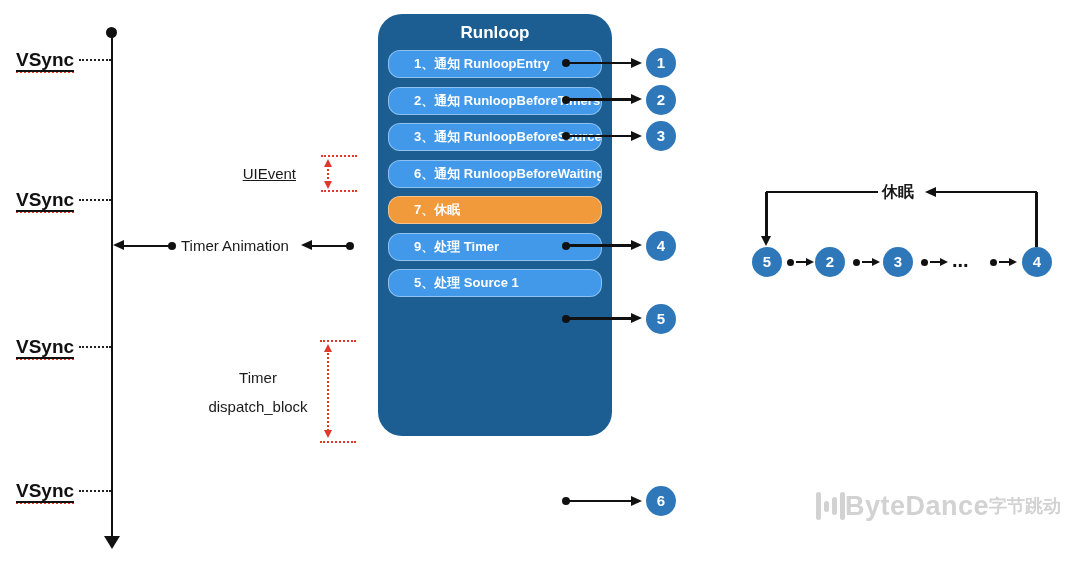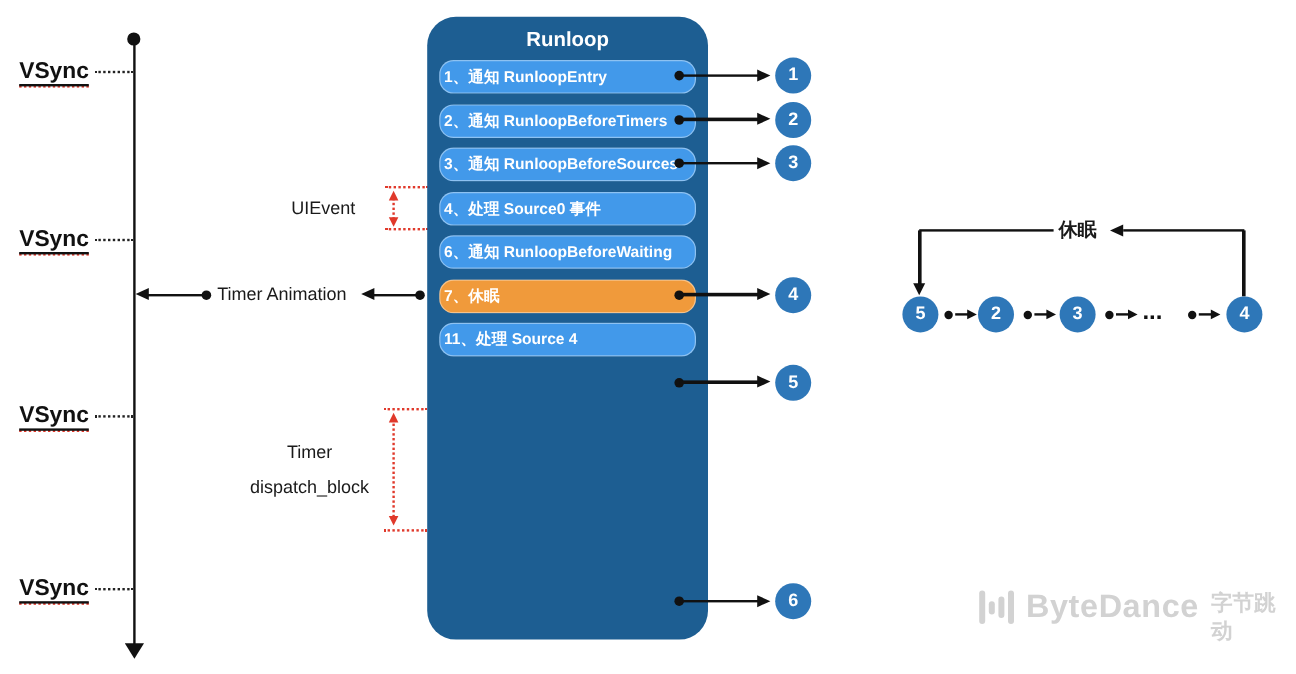--- a/index.html
+++ b/index.html
@@ -21,55 +21,55 @@
   .tl-arrow{position:absolute;left:104px;top:536px;width:0;height:0;
             border-left:8px solid transparent;border-right:8px solid transparent;border-top:13px solid var(--ink);}
   .vsync-label{position:absolute;left:16px;font-size:19px;font-weight:bold;color:var(--ink);
                border-bottom:2px dotted var(--red);padding-bottom:1px;line-height:21px;}
   .vsync-label span{border-bottom:2px solid var(--ink);}
   .vsync-conn{position:absolute;left:79px;width:32px;border-top:2px dotted #222;}
 
   
   .note{position:absolute;color:#1a1a1a;font-size:15px;}
   .t-center{text-align:center;}
-  .t-right{text-align:right;}
+  .t-right{text-align:right;text-decoration:underline;}
 
   .rdot-h{position:absolute;width:36px;border-top:2px dotted var(--red);}
   .rdot-v{position:absolute;border-left:2px dotted var(--red);}
   .rtri-up{position:absolute;width:0;height:0;border-left:4.5px solid transparent;border-right:4.5px solid transparent;border-bottom:8px solid var(--red);}
   .rtri-dn{position:absolute;width:0;height:0;border-left:4.5px solid transparent;border-right:4.5px solid transparent;border-top:8px solid var(--red);}
 
   .hline{position:absolute;height:2.5px;background:var(--ink);}
   .vline{position:absolute;width:2.5px;background:var(--ink);}
   .bdot{position:absolute;width:8px;height:8px;border-radius:50%;background:var(--ink);}
   .tri-left{position:absolute;width:0;height:0;border-top:5.5px solid transparent;border-bottom:5.5px solid transparent;border-right:11px solid var(--ink);}
   .tri-right{position:absolute;width:0;height:0;border-top:5.5px solid transparent;border-bottom:5.5px solid transparent;border-left:11px solid var(--ink);}
   .tri-down{position:absolute;width:0;height:0;border-left:5.5px solid transparent;border-right:5.5px solid transparent;border-top:10px solid var(--ink);}
 
   
-  .panel{position:absolute;left:356px;top:14px;width:234px;height:519px;border-radius:24px;background:var(--panel);}
+  .panel{position:absolute;left:378px;top:14px;width:234px;height:422px;border-radius:24px;background:var(--panel);}
   .panel-title{color:#ffffff;font-size:17px;font-weight:bold;text-align:center;padding-top:9px;}
   .steps{display:flex;flex-direction:column;gap:8.5px;padding:7px 10px 0 10px;}
   .step{height:28px;border-radius:12px;background:var(--step-blue);border:1px solid rgba(255,255,255,0.4);
-        color:#ffffff;font-size:13px;font-weight:600;line-height:25px;padding-left:3px;white-space:nowrap;overflow:hidden;}
+        color:#ffffff;font-size:13px;font-weight:600;line-height:25px;padding-left:25px;white-space:nowrap;overflow:hidden;}
   .step.orange{background:var(--step-orange);}
 
   
   .badge{position:absolute;width:30px;height:30px;border-radius:50%;background:var(--badge);
          color:#ffffff;font-size:15px;font-weight:bold;text-align:center;line-height:30px;}
 
   
   .mdot{position:absolute;width:7px;height:7px;border-radius:50%;background:var(--ink);}
   .mline{position:absolute;height:2.5px;background:var(--ink);}
   .mhead{position:absolute;width:0;height:0;border-top:4.5px solid transparent;border-bottom:4.5px solid transparent;border-left:8px solid var(--ink);}
   .ellipsis{position:absolute;font-size:20px;font-weight:bold;color:var(--ink);}
   .sleep{position:absolute;font-size:16px;font-weight:600;color:#1a1a1a;background:#fff;padding:0 3px;}
 
   
-  .wm{position:absolute;left:816px;top:490px;display:flex;gap:10px;color:var(--wm);}
+  .wm{position:absolute;left:816px;top:490px;display:flex;align-items:center;gap:0;color:var(--wm);}
   .wm-icon{display:flex;align-items:center;gap:3px;height:32px;}
   .wm-icon i{display:block;width:5px;border-radius:2.5px;background:var(--wm);}
   .wm-en{font-size:27px;font-weight:600;letter-spacing:0.5px;}
   .wm-zh{font-size:18px;font-weight:600;}
 </style>
 </head>
 <body>
 
 <div class="stage">
 
@@ -108,24 +108,24 @@
   <div class="rdot-v" style="left:327px;top:349px;height:86px"></div>
   <div class="rtri-up" style="left:323.5px;top:344px"></div>
   <div class="rtri-dn" style="left:323.5px;top:430px"></div>
 
   <div class="panel">
     <div class="panel-title">Runloop</div>
     <div class="steps">
       <div class="step">1、通知 RunloopEntry</div>
       <div class="step">2、通知 RunloopBeforeTimers</div>
       <div class="step">3、通知 RunloopBeforeSources</div>
-      <div class="step">4、处理 Source0 事件</div>
       <div class="step">6、通知 RunloopBeforeWaiting</div>
       <div class="step orange">7、休眠</div>
-      <div class="step">11、处理 Source 4</div>
+      <div class="step">9、处理 Timer</div>
+      <div class="step">5、处理 Source 1</div>
     </div>
   </div>
 
   <div class="bdot" style="left:562px;top:59px"></div>
   <div class="hline" style="left:566px;top:61.75px;width:66px"></div>
   <div class="tri-right" style="left:631px;top:57.5px"></div>
   <div class="badge" style="left:646px;top:48px">1</div>
 
   <div class="bdot" style="left:562px;top:95.5px"></div>
   <div class="hline" style="left:566px;top:98.25px;width:66px"></div>

